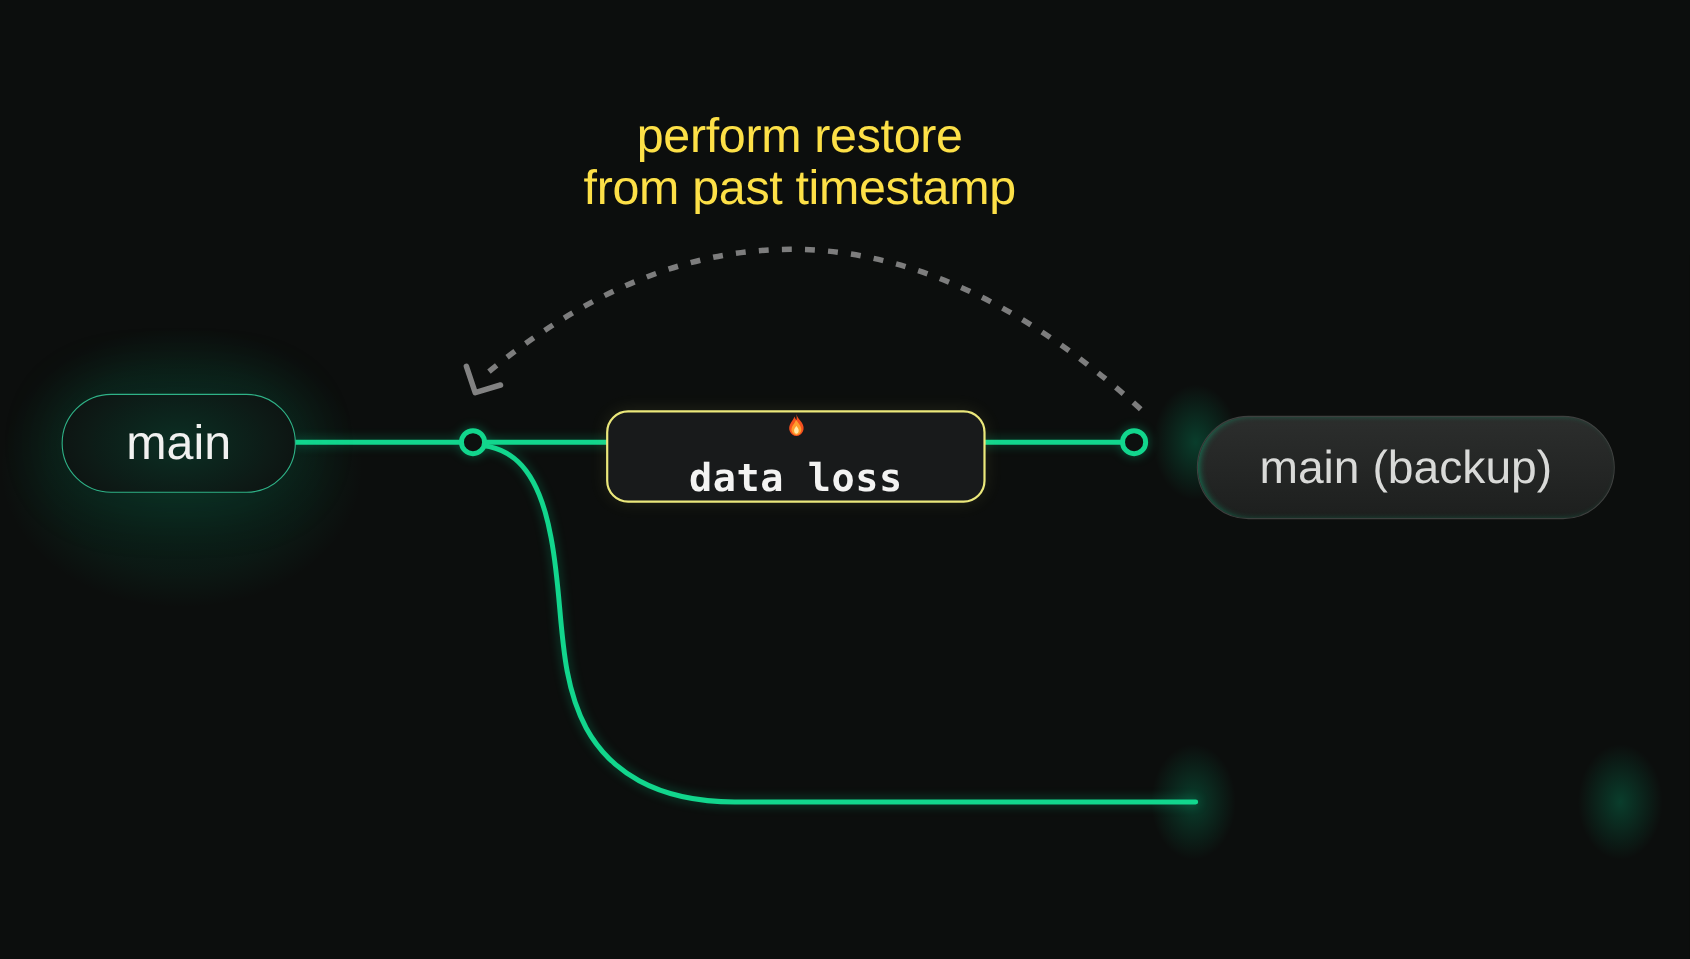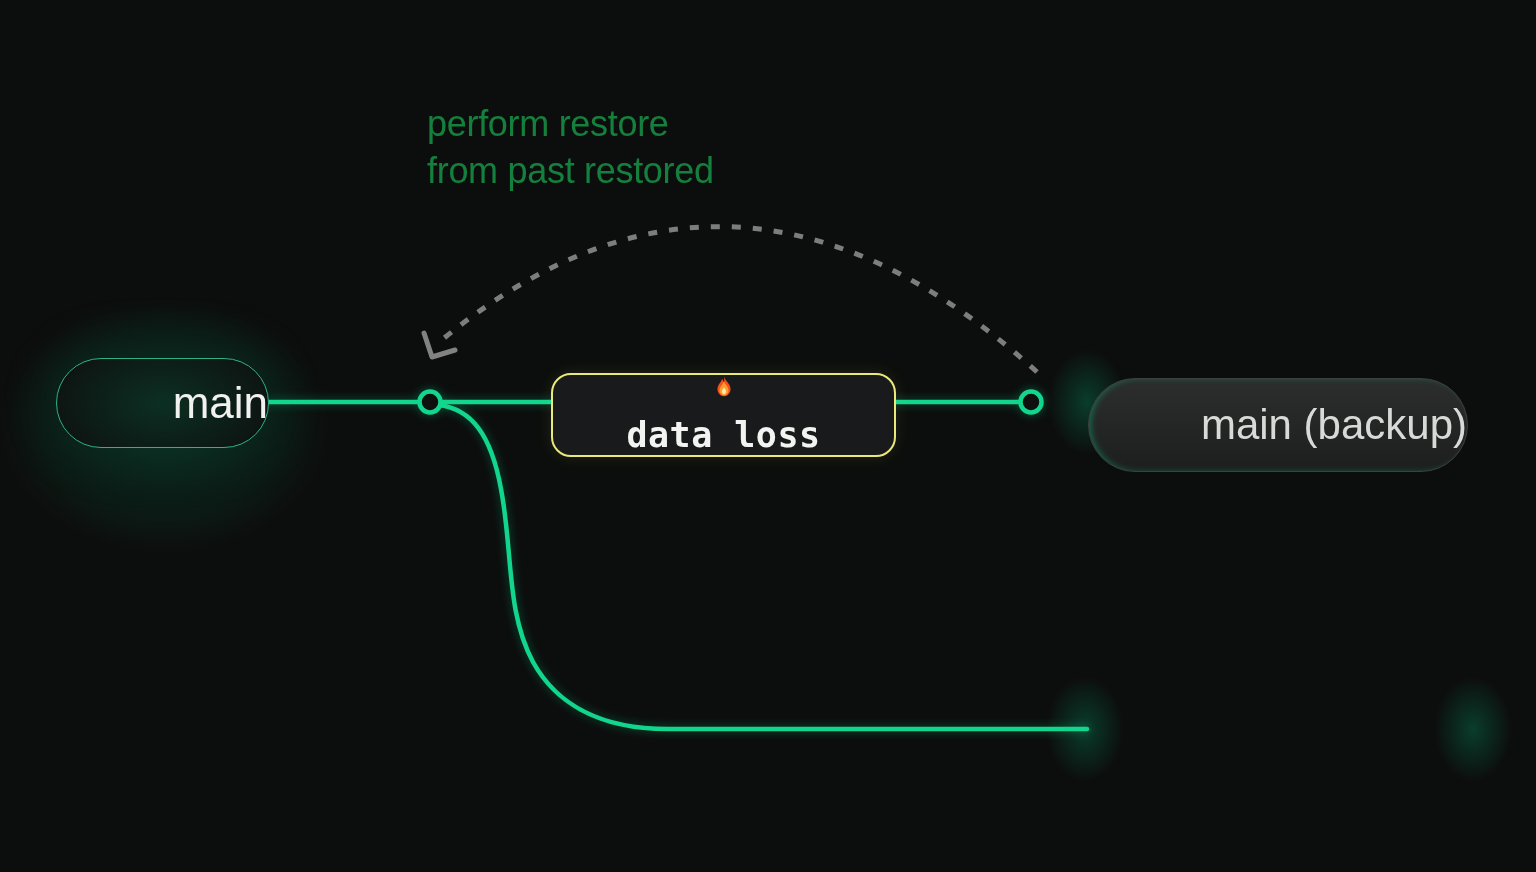--- a/index.html
+++ b/index.html
@@ -16,21 +16,21 @@
     left:-55px; top:255px; width:440px; height:340px; border-radius:50%;
     background:radial-gradient(closest-side, rgba(0,229,153,0.13), rgba(0,229,153,0.05) 55%, rgba(0,229,153,0) 75%);
   }
   .edge-glow{
     width:110px; height:150px; border-radius:50%;
     background:radial-gradient(closest-side, rgba(0,229,153,0.22), rgba(0,229,153,0) 70%);
   }
   #edges{position:absolute; left:0; top:0;}
   .green-stroke{filter:drop-shadow(0 0 5px rgba(0,229,153,0.35));}
   .pill{
-    position:absolute; display:flex; align-items:center; justify-content:flex-end;
+    position:absolute; display:flex; align-items:center; justify-content:center;
     border-radius:999px; white-space:nowrap;
   }
   #pill-main{
     left:56px; top:358px; width:211px; height:88px;
     font-size:44px; color:#f1f1f0;
     border:1.5px solid #2fb287;
     background:radial-gradient(70% 100% at 50% 50%, rgba(0,229,153,0.13), rgba(10,20,16,0) 75%), #0d1412;
     box-shadow:0 0 70px rgba(0,229,153,0.10);
   }
   .pill-gray{
@@ -52,21 +52,21 @@
     box-sizing:border-box;
     border:2px solid var(--yellow); border-radius:20px;
     background:#181a1b;
     box-shadow:0 0 16px rgba(235,232,120,0.10);
     display:flex; align-items:center; justify-content:center; gap:16px;
     font-family:"DejaVu Sans Mono","Liberation Mono",monospace;
     font-weight:bold; font-size:35px; color:#f3f3f2; letter-spacing:0.5px;flex-direction:column;
   }
   #annotation{
     position:absolute; left:427px; top:100px; width:600px;
-    text-align:left; font-size:36px; line-height:47px; color:#15803d;
+    text-align:center; font-size:44px; line-height:47px; color:#fde047;
     letter-spacing:-0.3px;
   }
 </style>
 </head>
 <body>
 
 <div id="canvas">
 
   <div class="glow" id="glow-main"></div>
   <div class="glow edge-glow" style="left:1032px; top:327px;"></div>
@@ -85,21 +85,21 @@
 
       <path d="M 439 405 C 471 409 491 434 501 489 C 513 552 506 612 533 662 C 554 700 595 729 668 729 L 1087 729" fill="none" stroke="var(--green)" stroke-width="4.5" stroke-linecap="round"></path>
 
       <circle cx="430" cy="402" r="10.5" fill="#0d100f" stroke="var(--green)" stroke-width="4.5"></circle>
       <circle cx="1031" cy="402" r="10.5" fill="#0d100f" stroke="var(--green)" stroke-width="4.5"></circle>
     </g>
   </svg>
 
   <div id="annotation">
     <div>perform restore</div>
-    <div>from past restored</div>
+    <div>from past timestamp</div>
   </div>
 
   <div class="pill" id="pill-main">
     <span>main</span>
   </div>
 
   <div id="event-box">
     <svg width="46" height="46" viewBox="0 0 36 36">
       <path d="M18 2 C19 7 23 10 25.5 14 C28 18 28.5 22 27 25.5 C25.2 29.6 21.6 32 18 32 C14.4 32 10.8 29.6 9 25.5 C7.5 22 8 18 10.5 14 C12.2 11.3 14.6 9 15.1 5.5 C16 7.6 16.9 9 18.1 10.5 C18.7 7.5 18.3 4.5 18 2 Z" fill="#f4501e"></path>
       <path d="M18 10.5 C19.4 13 21.8 15.3 23.4 18.3 C25 21.3 25.1 24.2 23.9 26.6 C22.7 29.1 20.3 30.6 18 30.6 C15.7 30.6 13.3 29.1 12.1 26.6 C10.9 24.2 11 21.3 12.6 18.3 C13.9 15.9 16.3 13.7 16.8 11.2 C17.2 11 17.6 10.8 18 10.5 Z" fill="#ff9d2d"></path>

